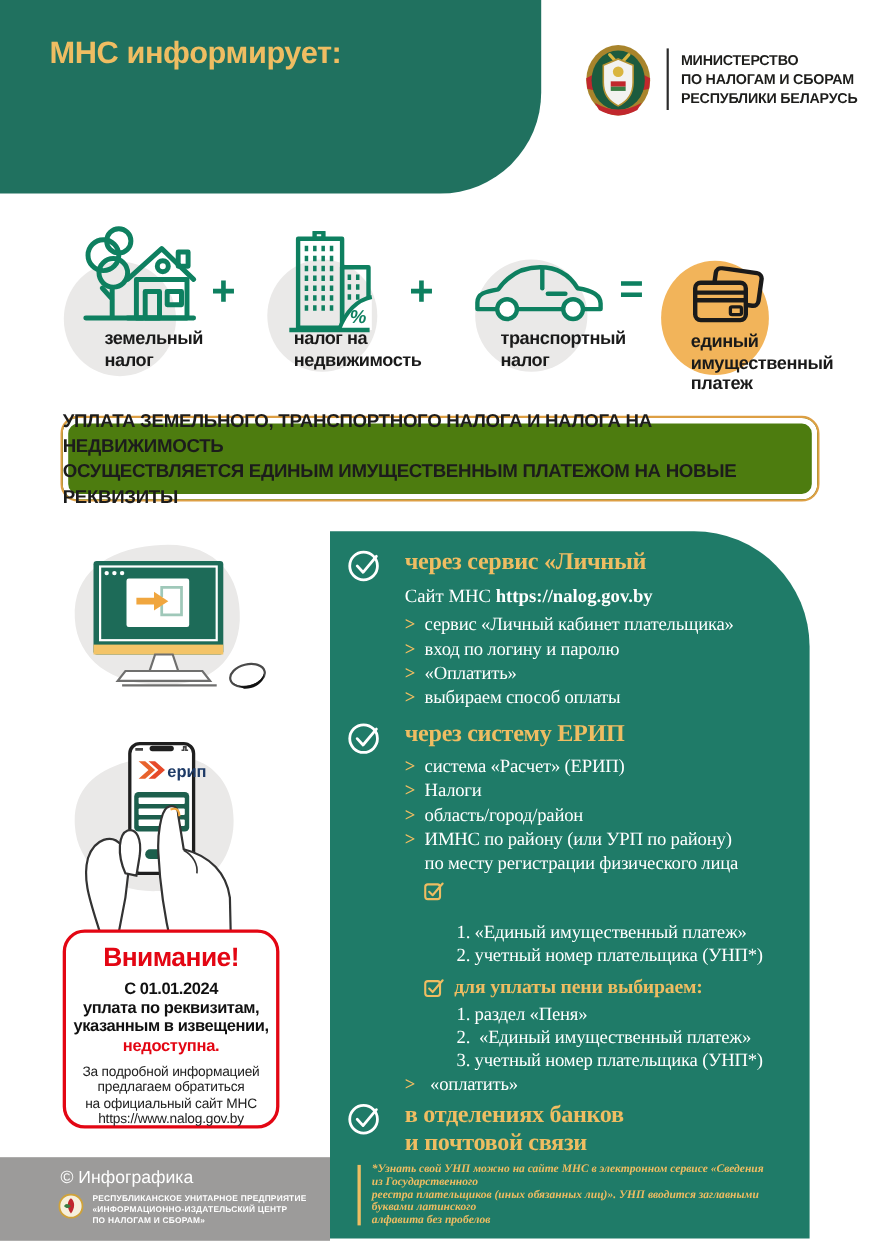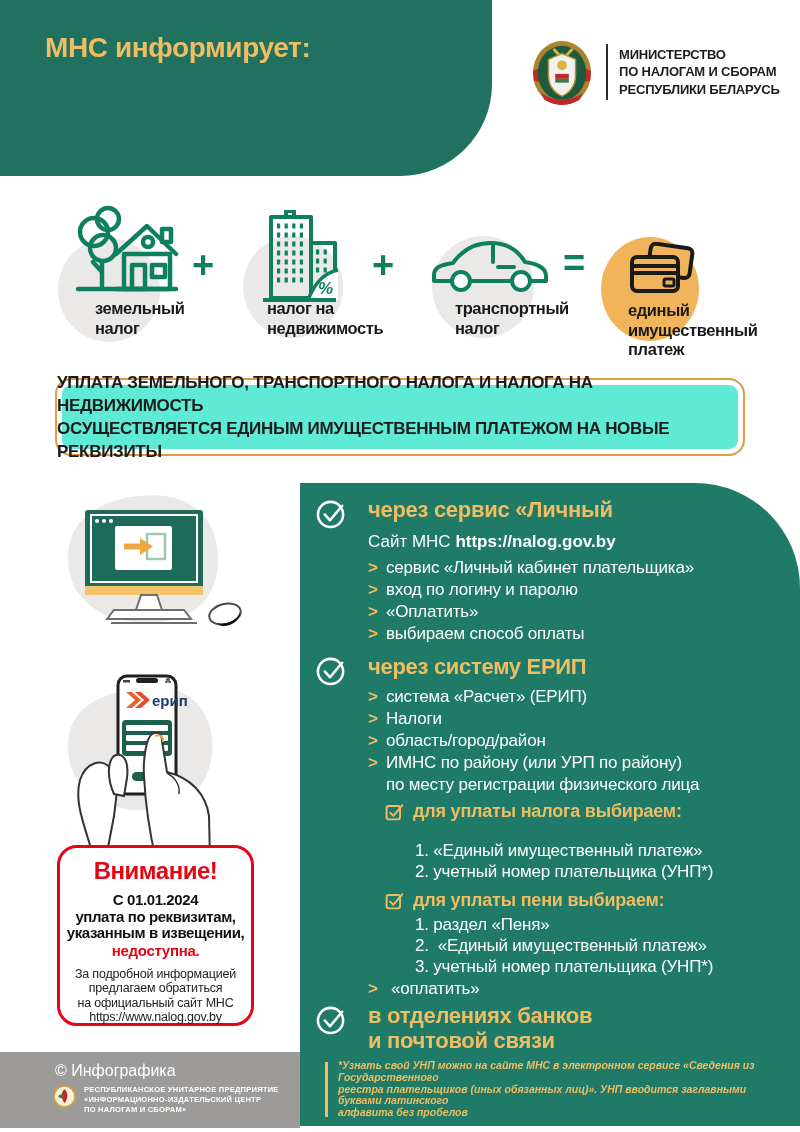--- a/index.html
+++ b/index.html
@@ -22,21 +22,21 @@
   
   .ellipse { position:absolute; border-radius:50%; background:#EAE9E8; }
   .ellipse.orange { background:#F2B45A; }
   .eq-icon { position:absolute; }
   .eq-label { position:absolute; font-weight:bold; color:#1a1a1a; font-size:16.5px;
     line-height:19.5px; letter-spacing:-0.4px; }
   .op { position:absolute; color:#0E8060; font-size:38px; font-weight:bold; line-height:38px; }
 
   
   .banner { position:absolute; left:55px; top:378px; width:690px; height:78px;
-    background:#5eead4; border:2px solid #DD9F44; border-radius:16px;
+    background:#4d7c0f; border:2px solid #DD9F44; border-radius:16px;
     box-shadow:inset 0 0 0 5px #ffffff;
     display:flex; flex-direction:column; justify-content:center; align-items:center; }
   .banner div { color:#1c1c1c; font-weight:bold; font-size:17px; line-height:23px; letter-spacing:-0.3px; }
 
   
   .illu { position:absolute; }
 
   
   .attention { position:absolute; left:57px; top:845px; width:197px; height:181px;
     background:#fff; border:3px solid #E30613; border-radius:20px; text-align:center; padding-top:9px; }
@@ -46,22 +46,22 @@
   .attention .a-info { margin-top:8px; color:#222; font-size:12.5px; line-height:14.5px; letter-spacing:-0.2px;}
 
   
   .footer { position:absolute; left:0; top:1052px; width:300px; height:76px; background:#9C9B9A; }
   .footer-copy { position:absolute; left:55px; top:10px; color:#fff; font-size:16px; }
   .footer-logo { position:absolute; left:53px; top:33px; width:23px; height:23px; }
   .footer-org { position:absolute; left:84px; top:33px; color:#fff; font-size:7.6px;
     line-height:9.8px; font-weight:bold; letter-spacing:0.2px; }
 
   
-  .green-panel { position:absolute; left:300px; top:483px; width:500px; height:643px;
-    background:#1F7B68; border-top-right-radius:105px; padding:14px 30px 0 68px; color:#fff; }
+  .green-panel { position:absolute; left:300px; top:483px; width:436px; height:643px;
+    background:#1F7B68; border-top-right-radius:105px; padding:14px 30px 0 68px; color:#fff;font-family:Liberation Serif, serif; }
   .sec { position:relative; }
   .check { position:absolute; left:-52px; top:1px; width:31px; height:31px; }
   .sec-h { color:#EFBD62; font-size:22px; line-height:26px; font-weight:bold; letter-spacing:-0.3px; }
   .site-line { margin-top:8px; font-size:17px; line-height:21px; }
   .site-line b { font-weight:bold; }
   .blist { margin-top:5px; list-style:none; }
   .blist li { display:flex; font-size:17px; line-height:22px; letter-spacing:-0.2px; }
   .blist .arr { color:#EFBD62; font-weight:bold; width:18px; flex:0 0 18px; }
   .sub-h { margin-top:4px; margin-left:17px; display:flex; align-items:center; gap:9px;
     color:#EFBD62; font-size:18px; line-height:22px; font-weight:bold; letter-spacing:-0.2px; }
@@ -294,21 +294,20 @@
             <span class="arr">&gt;</span>
           <span><span>ИМНС по району (или УРП по району)</span><br><span>по месту регистрации физического лица</span></span>
         </li>
       </ul>
 
       <div class="sub-h">
         <svg class="cb" viewBox="0 0 24 24" fill="none" stroke="#EFBD62" stroke-width="2.4" stroke-linecap="round" stroke-linejoin="round">
           <rect x="2" y="5" width="17" height="17" rx="3"></rect>
           <path d="M6.5 13.5 L10.5 17.5 L22 4"></path>
         </svg>
-        <span>для уплаты налога выбираем:</span>
       </div>
       <ul class="nlist">
         <li>1. «Единый имущественный платеж»</li>
         <li>2. учетный номер плательщика (УНП*)</li>
       </ul>
 
       <div class="sub-h" style="margin-top:7px;">
         <svg class="cb" viewBox="0 0 24 24" fill="none" stroke="#EFBD62" stroke-width="2.4" stroke-linecap="round" stroke-linejoin="round">
           <rect x="2" y="5" width="17" height="17" rx="3"></rect>
           <path d="M6.5 13.5 L10.5 17.5 L22 4"></path>

